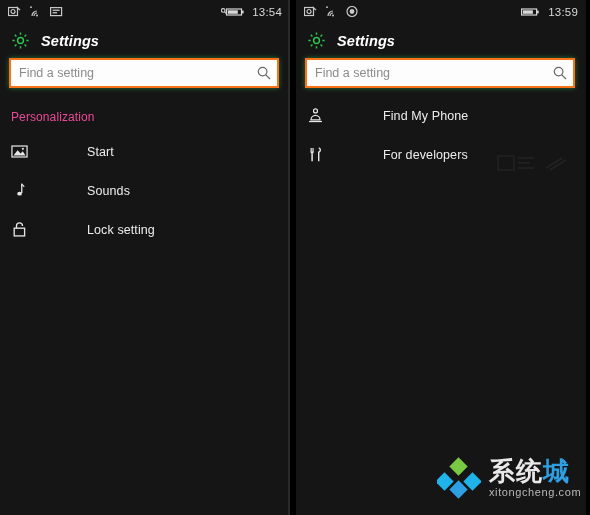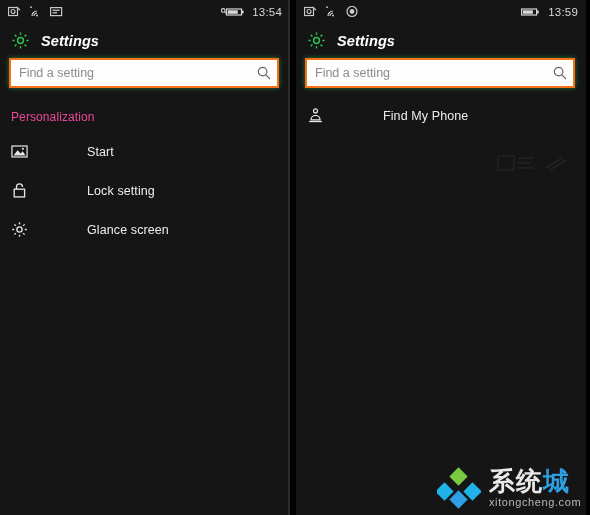--- a/index.html
+++ b/index.html
@@ -163,21 +163,21 @@
     width: 86px;
     height: 26px;
     opacity: 0.055;
     pointer-events: none;
   }
 
   
   .watermark {
     position: absolute;
     left: 437px;
-    top: 466px;
+    top: 456px;
     display: flex;
     align-items: center;
     gap: 8px;
     pointer-events: none;
   }
   .wm-logo { width: 44px; height: 44px; position: relative; }
   .wm-text-block { display: flex; flex-direction: column; line-height: 1; }
   .wm-cn {
     font-size: 26px;
     font-weight: bold;
@@ -274,42 +274,41 @@
             <rect x="1" y="3.2" width="16" height="11.6" fill="none" stroke="#e6e6e6" stroke-width="1.3"></rect>
             <path d="M2.6 13.2 L7 7.6 L10.2 11 L12.4 8.8 L15.4 13.2 Z" fill="#e6e6e6"></path>
             <circle cx="12.6" cy="6.2" r="1.1" fill="#e6e6e6"></circle>
           </svg>
         </span>
         <span class="item-label">Start</span>
       </div>
 
 
 
+      <div class="list-item">
+        <span class="item-icon">
+          <svg width="17" height="17" viewBox="0 0 18 18">
+            <path d="M11.4 1.8 L11.4 11.6" stroke="#e6e6e6" stroke-width="1.4" fill="none"></path>
+            <path d="M11.4 1.8 C11.4 3.6 13.4 3.4 13.8 5.2" stroke="#e6e6e6" stroke-width="1.3" fill="none"></path>
+            <ellipse cx="9.1" cy="12.4" rx="2.5" ry="2" fill="#e6e6e6"></ellipse>
+          </svg>
+        </span>
+        <span class="item-label">Sounds</span>
+      </div>
 
       <div class="list-item">
         <span class="item-icon">
           <svg width="17" height="17" viewBox="0 0 18 18">
             <rect x="3.4" y="7.6" width="11" height="8.2" fill="none" stroke="#e6e6e6" stroke-width="1.4"></rect>
             <path d="M5.8 7.6 V5.2 a3.2 3.2 0 0 1 6.4 0" fill="none" stroke="#e6e6e6" stroke-width="1.4"></path>
           </svg>
         </span>
         <span class="item-label">Lock setting</span>
       </div>
 
-      <div class="list-item">
-        <span class="item-icon">
-          <svg width="17" height="17" viewBox="0 0 22 22">
-            <g fill="none" stroke="#e6e6e6" stroke-width="1.7">
-              <circle cx="11" cy="11" r="3.4"></circle>
-              <path d="M11 1.6v2.6M11 17.8v2.6M1.6 11h2.6M17.8 11h2.6M4.4 4.4l1.9 1.9M15.7 15.7l1.9 1.9M17.6 4.4l-1.9 1.9M6.3 15.7l-1.9 1.9"></path>
-            </g>
-          </svg>
-        </span>
-        <span class="item-label">Glance screen</span>
-      </div>
 
     </div>
 
     <div class="edge-line"></div>
   </div>
 
   <div class="phone right">
 
     <div class="statusbar">
       <div class="status-left">
@@ -378,20 +377,31 @@
         <span class="item-icon">
           <svg width="17" height="17" viewBox="0 0 18 18">
             <circle cx="9" cy="4.2" r="2.1" fill="none" stroke="#e6e6e6" stroke-width="1.3"></circle>
             <path d="M4.2 13.6 a4.8 4.8 0 0 1 9.6 0 Z" fill="none" stroke="#e6e6e6" stroke-width="1.3"></path>
             <path d="M2.2 15.4 H15.8" stroke="#e6e6e6" stroke-width="1.3"></path>
           </svg>
         </span>
         <span class="item-label">Find My Phone</span>
       </div>
 
+      <div class="list-item">
+        <span class="item-icon">
+          <svg width="17" height="17" viewBox="0 0 18 18">
+            <path d="M4.4 2 V5.6 M6.4 2 V5.6" stroke="#e6e6e6" stroke-width="1.3"></path>
+            <path d="M3.4 5.6 H7.4 L6.6 8 H4.2 Z" fill="#e6e6e6"></path>
+            <path d="M5.4 8 V16.2" stroke="#e6e6e6" stroke-width="1.6"></path>
+            <path d="M12.4 2 a2.4 2.4 0 0 1 0 4.6 V16.2" fill="none" stroke="#e6e6e6" stroke-width="1.5"></path>
+          </svg>
+        </span>
+        <span class="item-label">For developers</span>
+      </div>
 
     </div>
 
     <div class="ghost">
       <svg width="86" height="26" viewBox="0 0 86 26">
         <rect x="2" y="4" width="16" height="14" fill="none" stroke="#ffffff" stroke-width="1.4"></rect>
         <path d="M22 6 H38 M22 11 H34 M22 16 H38" stroke="#ffffff" stroke-width="1.4"></path>
         <path d="M50 16 L66 6 M54 18 L70 8" stroke="#ffffff" stroke-width="1.6"></path>
       </svg>
     </div>

